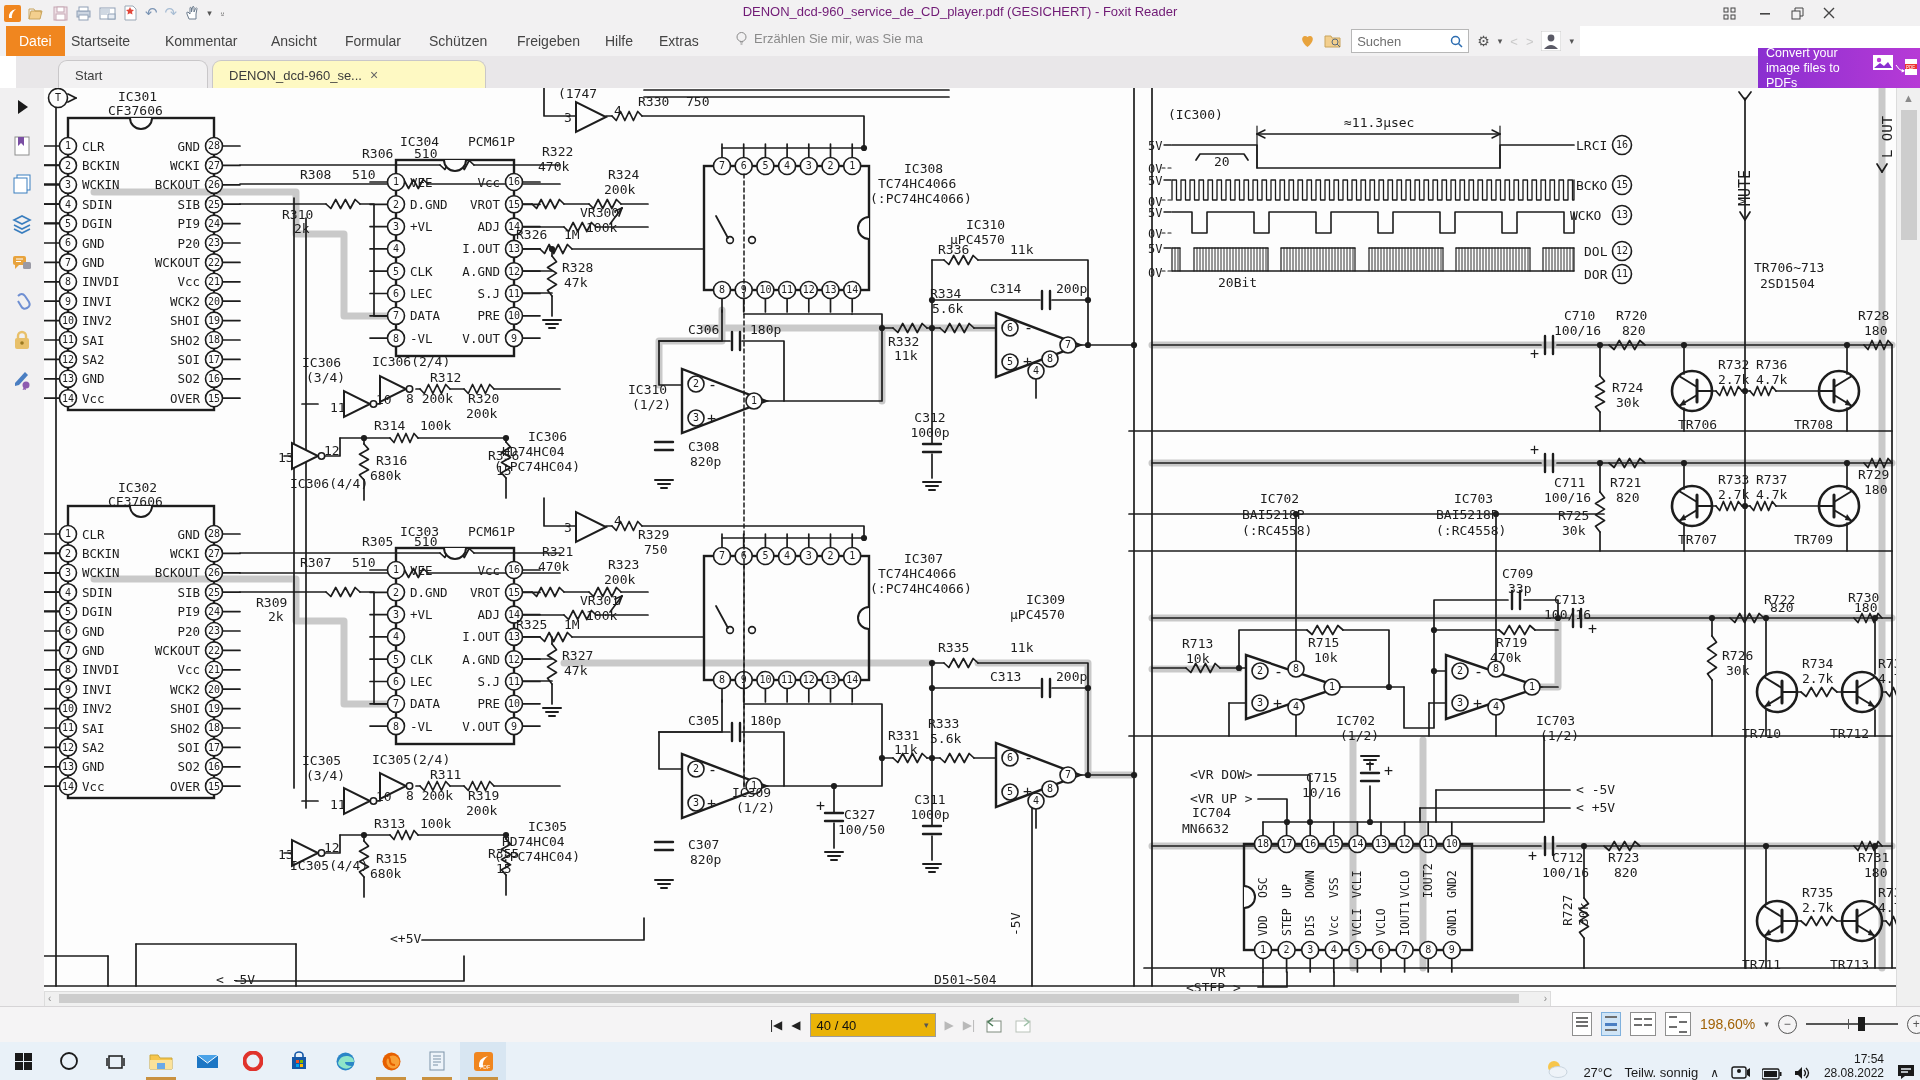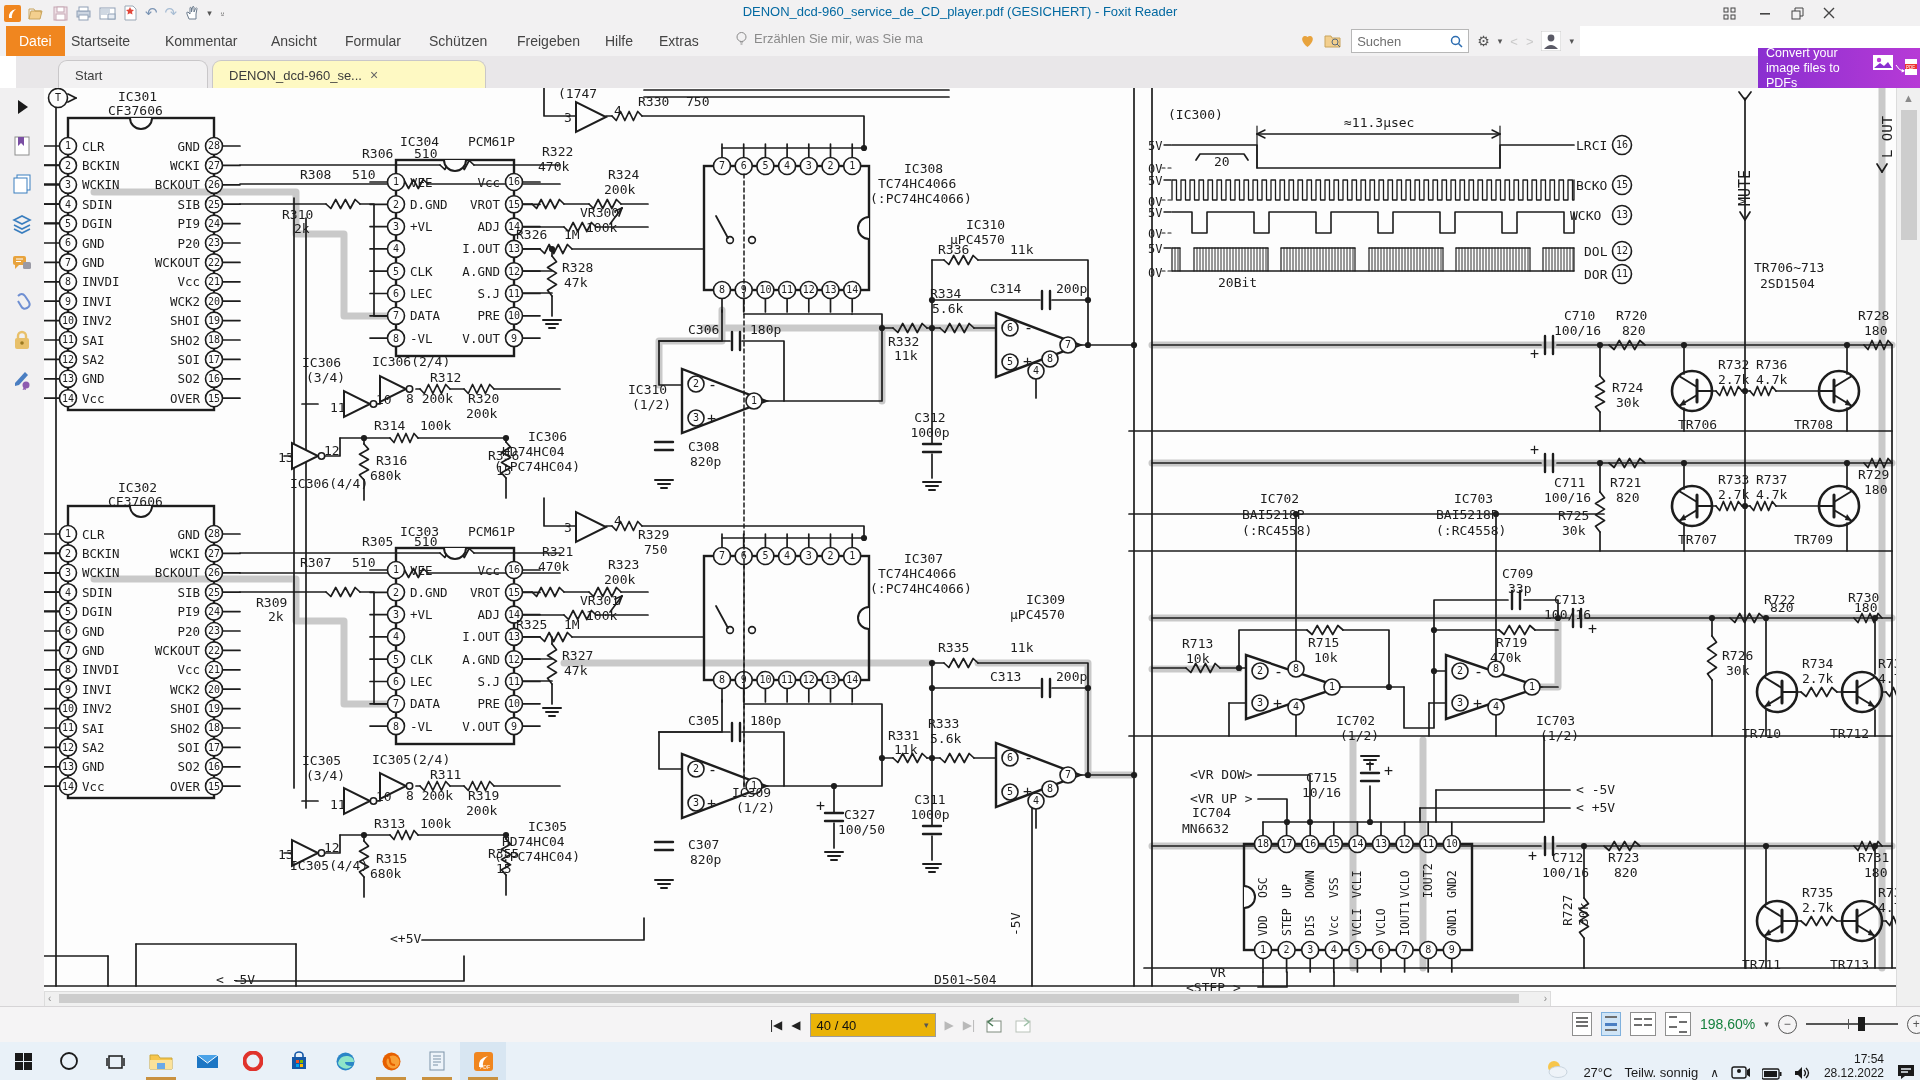--- a/index.html
+++ b/index.html
@@ -2,21 +2,21 @@
 <html><head>
 <meta charset="utf-8">
 <style>
   html,body{margin:0;padding:0;width:1920px;height:1080px;overflow:hidden;background:#fff;
     font-family:"Liberation Sans",sans-serif;-webkit-font-smoothing:antialiased;}
   .abs{position:absolute;}
   
   #titlebar{left:0;top:0;width:1920px;height:26px;background:#f2f1f2;}
   #qat{left:4px;top:2px;display:flex;align-items:center;gap:7px;height:22px;}
   #qat svg{display:block}
-  #wintitle{left:0;top:4px;width:1920px;text-align:center;font-size:13px;color:#0369a1;pointer-events:none;}
+  #wintitle{left:0;top:4px;width:1920px;text-align:center;font-size:13px;color:#701a75;pointer-events:none;}
   .winbtn{top:4px;width:30px;height:18px;display:flex;align-items:center;justify-content:center;}
   
   #menurow{left:0;top:26px;width:1580px;height:30px;background:#f2f1f2;}
   .rtab{position:absolute;top:0;height:30px;display:flex;align-items:center;padding:0 13px;
         font-size:14px;color:#444;}
   .rtab.active{background:#f0861f;color:#fff;}
   #tellme{position:absolute;left:735px;top:5px;display:flex;align-items:center;gap:6px;color:#8a8a8a;font-size:13px;}
   #menuright{position:absolute;right:6px;top:2px;display:flex;align-items:center;gap:8px;height:26px;}
   #searchbox{width:106px;height:22px;background:#fff;border:1px solid #b7b7b7;display:flex;align-items:center;
      justify-content:space-between;padding:0 5px;font-size:13px;color:#6f6f6f;}
@@ -48,21 +48,21 @@
   #statusbar{left:0;top:1006px;width:1920px;height:36px;background:#f5f4f5;border-top:1px solid #d6d4d6;}
   #pagenav{position:absolute;left:770px;top:6px;display:flex;align-items:center;gap:9px;}
   .navglyph{font-size:12px;color:#222;}
   .navglyph.dis{color:#b9b9b9;}
   #pagefield{width:112px;height:22px;background:#eab308;border:1px solid #9c9c9c;display:flex;align-items:center;
     justify-content:space-between;padding:0 6px;font-size:13px;color:#111;}
   #zoomctrl{position:absolute;left:1572px;top:5px;display:flex;align-items:center;gap:9px;}
   .vmicon{width:18px;height:22px;border:1px solid #8f8f8f;background:#fff;position:relative;}
   .vmicon.sel{background:#cfe4f6;border-color:#7fb0dd;}
   .vmicon i{position:absolute;left:3px;right:3px;height:2px;background:#6f6f6f;}
-  #zoomtxt{font-size:14px;color:#15803d;}
+  #zoomtxt{font-size:14px;color:#a16207;}
   .zcirc{width:17px;height:17px;border:1.4px solid #555;border-radius:50%;display:flex;align-items:center;justify-content:center;
      font-size:12px;color:#555;line-height:1;}
   #ztrack{width:92px;height:2px;background:#555;position:relative;}
   #ztick{position:absolute;left:42px;top:-4px;width:1.6px;height:10px;background:#555;}
   #zhandle{position:absolute;left:52px;top:-6px;width:7px;height:14px;background:#1b1b1b;}
   
   #taskbar{left:0;top:1042px;width:1920px;height:38px;background:#e9f1f8;display:flex;align-items:center;}
   #tbsearch{width:390px;height:36px;background:#fff;border:1px solid #b9c6d0;display:flex;align-items:center;
      gap:10px;padding:0 10px;font-size:14px;color:#444;margin-left:2px;position:relative;}
   #bingpic{position:absolute;right:0;top:0;width:64px;height:34px;
@@ -1883,19 +1883,19 @@
       <rect x="0" y="1" width="17" height="10" rx="1.5" fill="none" stroke="#1a1a1a" stroke-width="1.3"></rect>
       <rect x="2" y="3" width="13" height="6" fill="#1a1a1a"></rect>
       <rect x="17.5" y="4" width="2" height="4" fill="#1a1a1a"></rect>
     </svg>
   <svg width="18" height="14">
       <path d="M1 5 h3 l4-4 v12 l-4-4 h-3Z" fill="#1a1a1a"></path>
       <path d="M10 4 q3 3 0 6 M12 2 q5 5 0 10" fill="none" stroke="#1a1a1a" stroke-width="1.3"></path>
     </svg>
   <div id="clock">
     <div>17:54</div>
-    <div>28.12.2022</div>
+    <div>28.08.2022</div>
   </div>
   <svg width="20" height="17">
       <path d="M2 2 h16 v11 h-9 l-4 3 v-3 h-3Z" fill="#1a1a1a"></path>
       <path d="M5 6 h10 M5 9 h7" stroke="#e9f1f8" stroke-width="1.4"></path>
     </svg>
 </div>
 
 </body></html>

